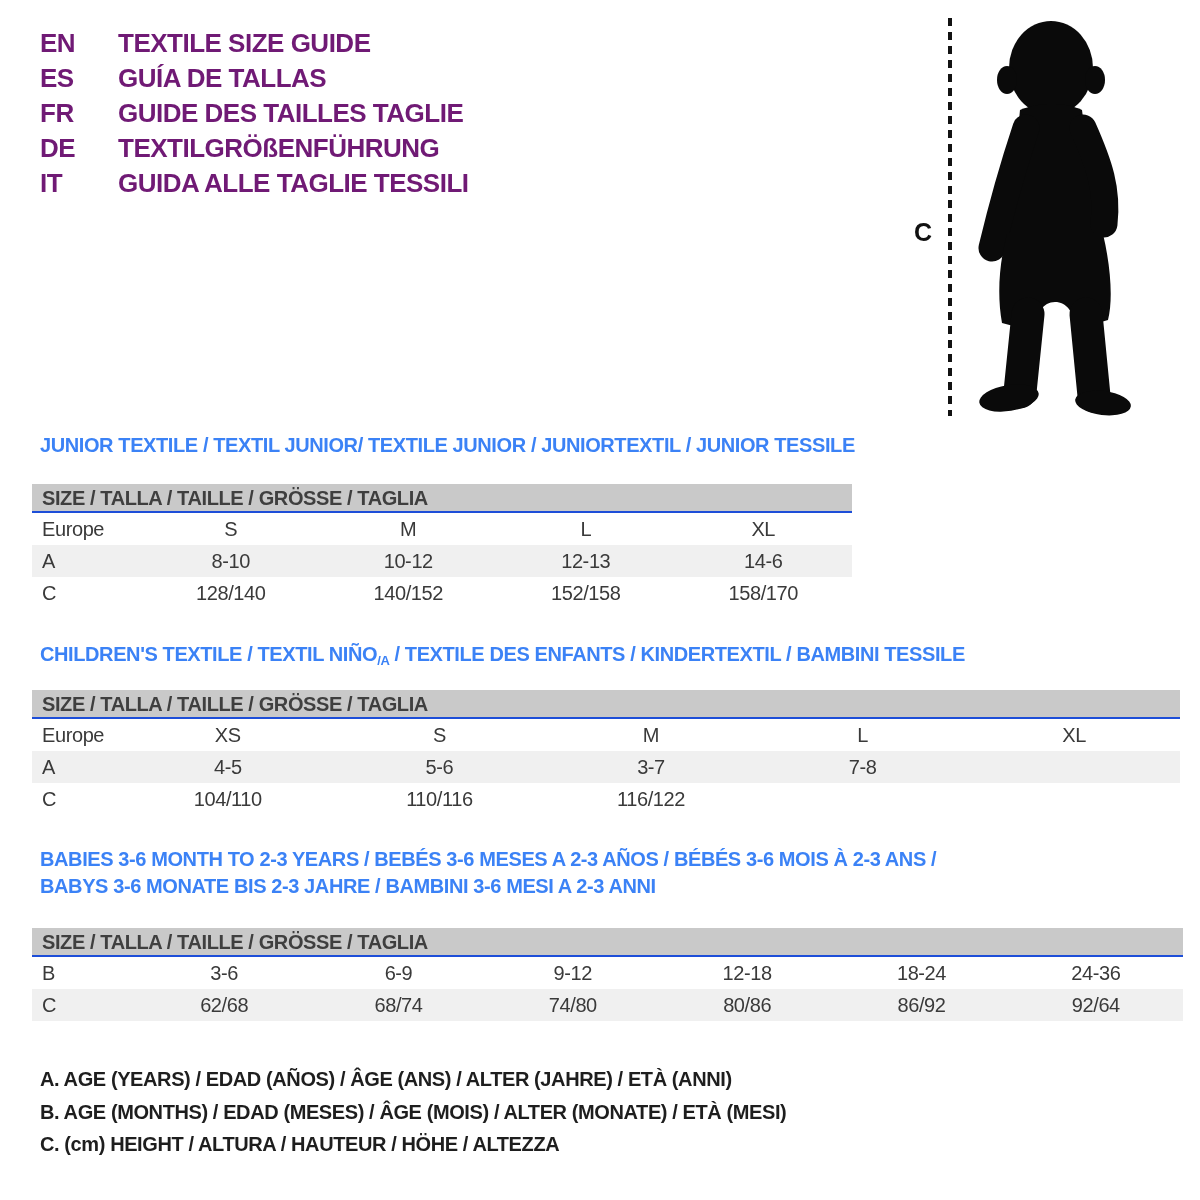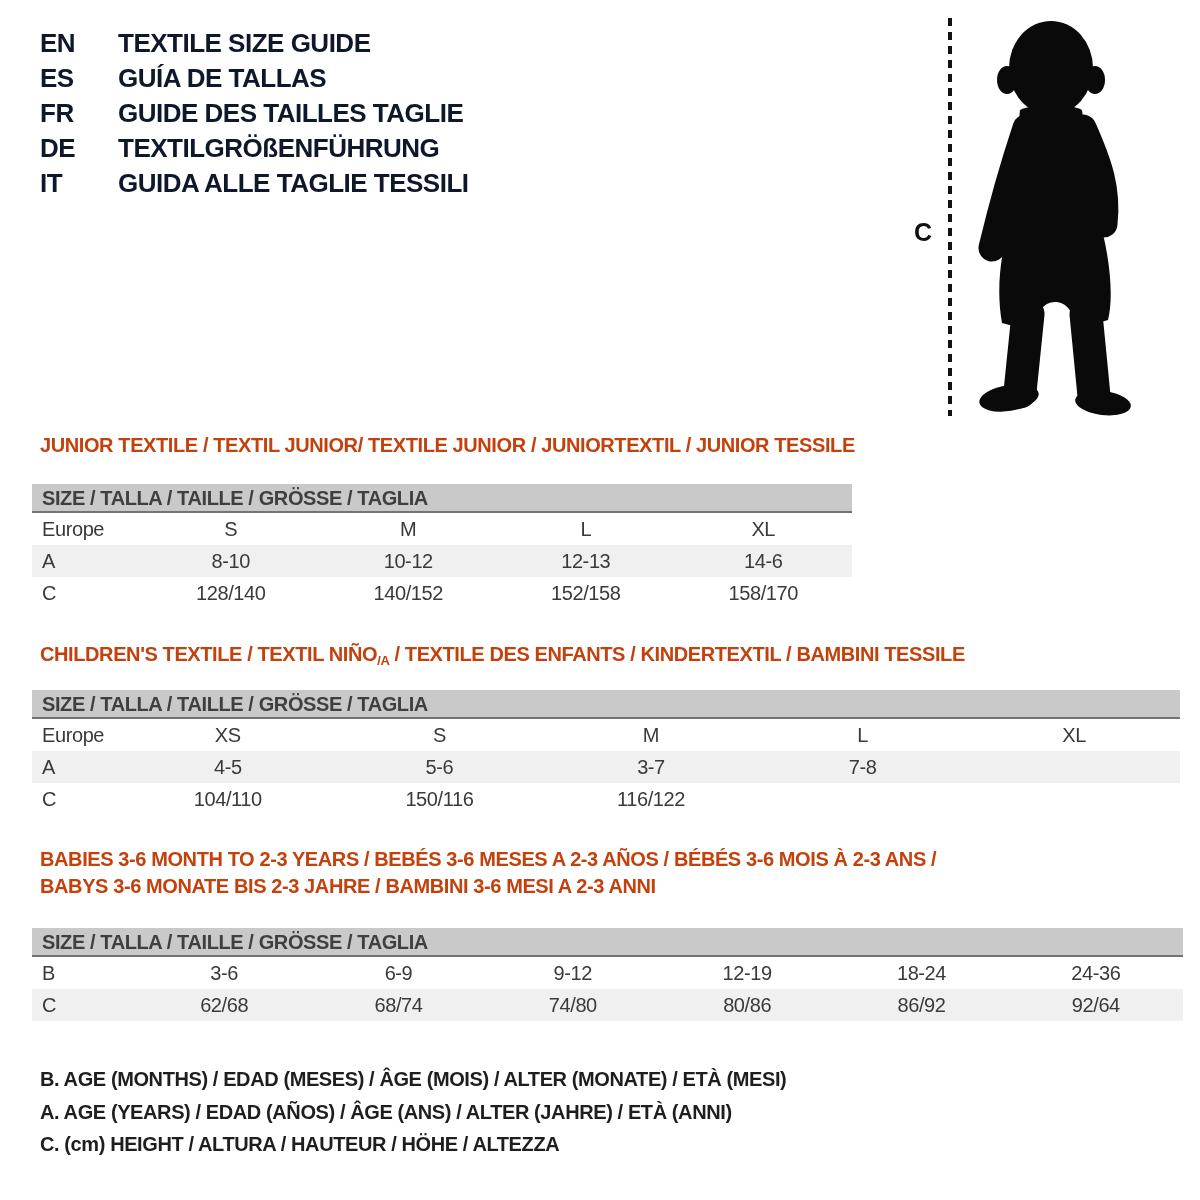--- a/index.html
+++ b/index.html
@@ -23,21 +23,21 @@
     left: 40px;
     top: 26px;
   }
   .lang-row {
     display: grid;
     grid-template-columns: 78px auto;
     line-height: 35px;
     font-size: 26px;
     font-weight: 700;
     letter-spacing: -0.5px;
-    color: #0f172a;
+    color: #701a75;
     white-space: nowrap;
   }
 
   
   .measure-line {
     position: absolute;
     left: 948px;
     top: 18px;
     width: 4px;
     height: 398px;
@@ -59,39 +59,39 @@
     height: 404px;
   }
 
   
   .section-title {
     position: absolute;
     left: 40px;
     font-size: 20px;
     font-weight: 700;
     letter-spacing: -0.4px;
-    color: #c2410c;
+    color: #3b82f6;
     white-space: nowrap;
   }
   .section-title .subscript {
     font-size: 13px;
     vertical-align: -4px;
   }
   .babies-title { line-height: 27px; }
 
   .size-table {
     position: absolute;
     left: 32px;
     color: #3a3a3a;
   }
   .size-band {
     height: 29px;
     line-height: 29px;
     background: #c9c9c9;
-    border-bottom: 2px solid #737373;
+    border-bottom: 2px solid #1d4ed8;
     font-size: 20px;
     font-weight: 700;
     letter-spacing: -0.4px;
     color: #3f3f3f;
     padding-left: 10px;
     white-space: nowrap;
   }
   .t-row {
     display: grid;
     height: 32px;
@@ -223,51 +223,51 @@
     <div class="t-row cols-children shaded">
       <span class="label">A</span>
       <span class="cell">4-5</span>
       <span class="cell">5-6</span>
       <span class="cell">3-7</span>
       <span class="cell">7-8</span>
     </div>
     <div class="t-row cols-children">
       <span class="label">C</span>
       <span class="cell">104/110</span>
-      <span class="cell">150/116</span>
+      <span class="cell">110/116</span>
       <span class="cell">116/122</span>
     </div>
   </div>
 
   <div class="section-title babies-title" style="top:846px">
     <div>BABIES 3-6 MONTH TO 2-3 YEARS / BEBÉS 3-6 MESES A 2-3 AÑOS / BÉBÉS 3-6 MOIS À 2-3 ANS /</div>
     <div>BABYS 3-6 MONATE BIS 2-3 JAHRE / BAMBINI 3-6 MESI A 2-3 ANNI</div>
   </div>
 
   <div class="size-table babies-table">
     <div class="size-band">SIZE / TALLA / TAILLE / GRÖSSE / TAGLIA</div>
     <div class="t-row cols-babies">
       <span class="label">B</span>
       <span class="cell">3-6</span>
       <span class="cell">6-9</span>
       <span class="cell">9-12</span>
-      <span class="cell">12-19</span>
+      <span class="cell">12-18</span>
       <span class="cell">18-24</span>
       <span class="cell">24-36</span>
     </div>
     <div class="t-row cols-babies shaded">
       <span class="label">C</span>
       <span class="cell">62/68</span>
       <span class="cell">68/74</span>
       <span class="cell">74/80</span>
       <span class="cell">80/86</span>
       <span class="cell">86/92</span>
       <span class="cell">92/64</span>
     </div>
   </div>
 
   <div class="legend">
+    <div class="legend-row">A. AGE (YEARS) / EDAD (AÑOS) / ÂGE (ANS) / ALTER (JAHRE) / ETÀ (ANNI)</div>
     <div class="legend-row">B. AGE (MONTHS) / EDAD (MESES) / ÂGE (MOIS) / ALTER (MONATE) / ETÀ (MESI)</div>
-    <div class="legend-row">A. AGE (YEARS) / EDAD (AÑOS) / ÂGE (ANS) / ALTER (JAHRE) / ETÀ (ANNI)</div>
     <div class="legend-row">C. (cm) HEIGHT / ALTURA / HAUTEUR / HÖHE / ALTEZZA</div>
   </div>
 
 </div>
 
 </body></html>

